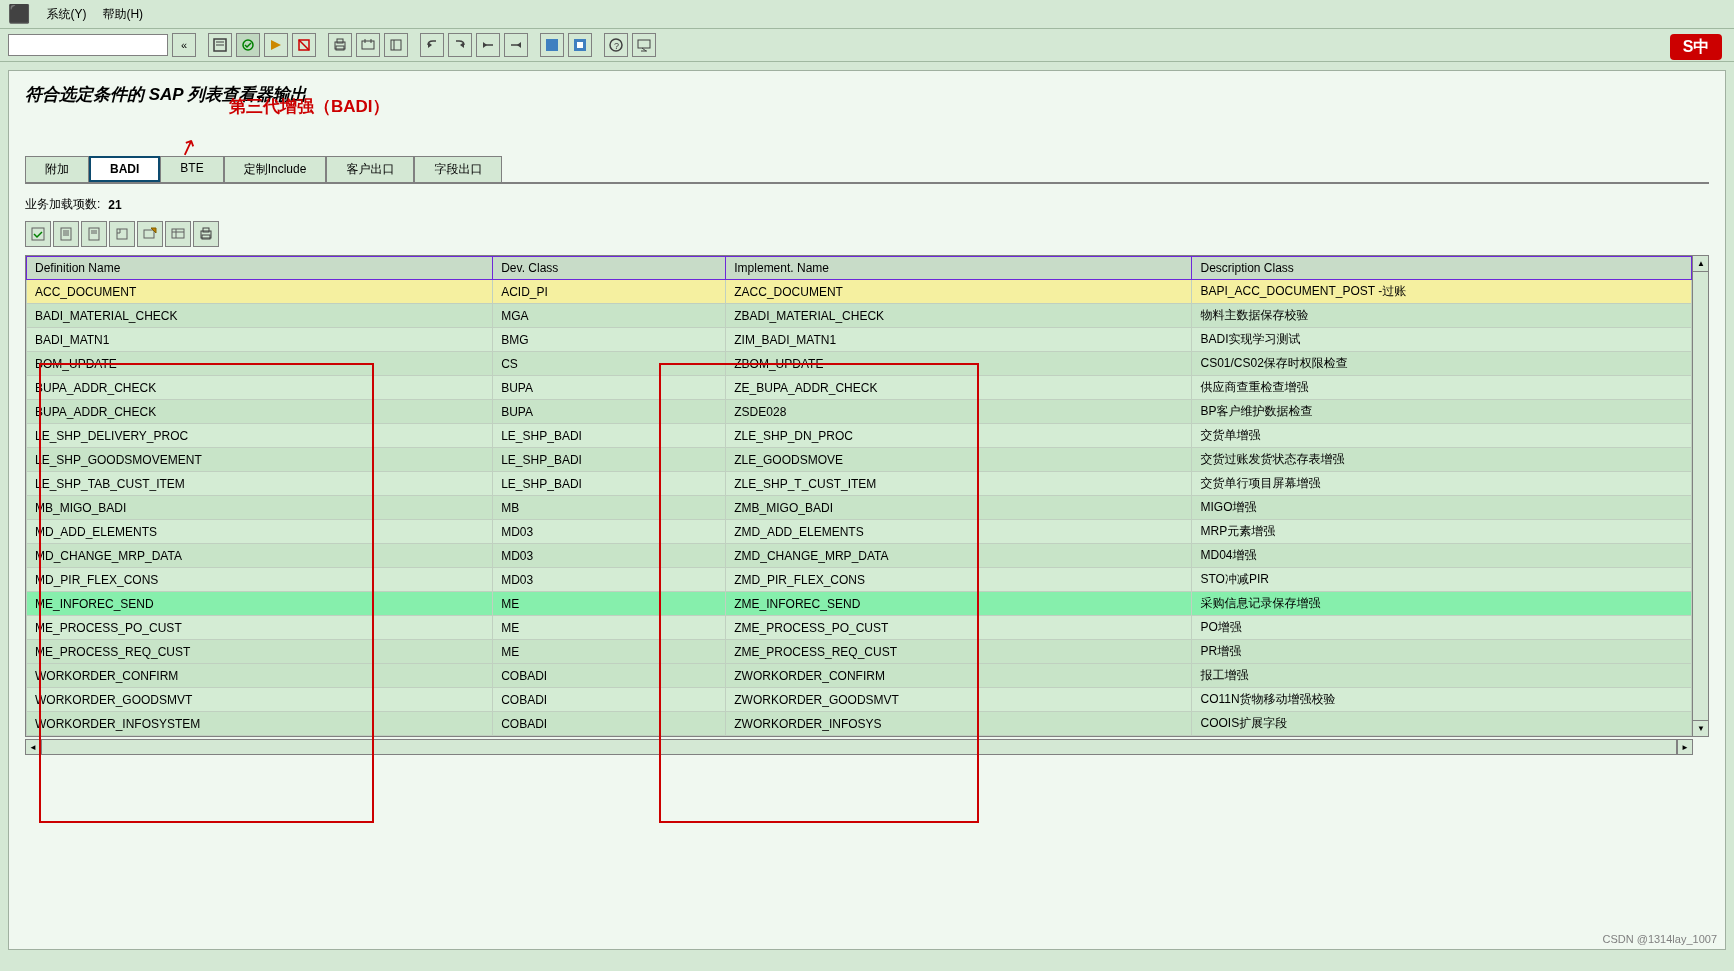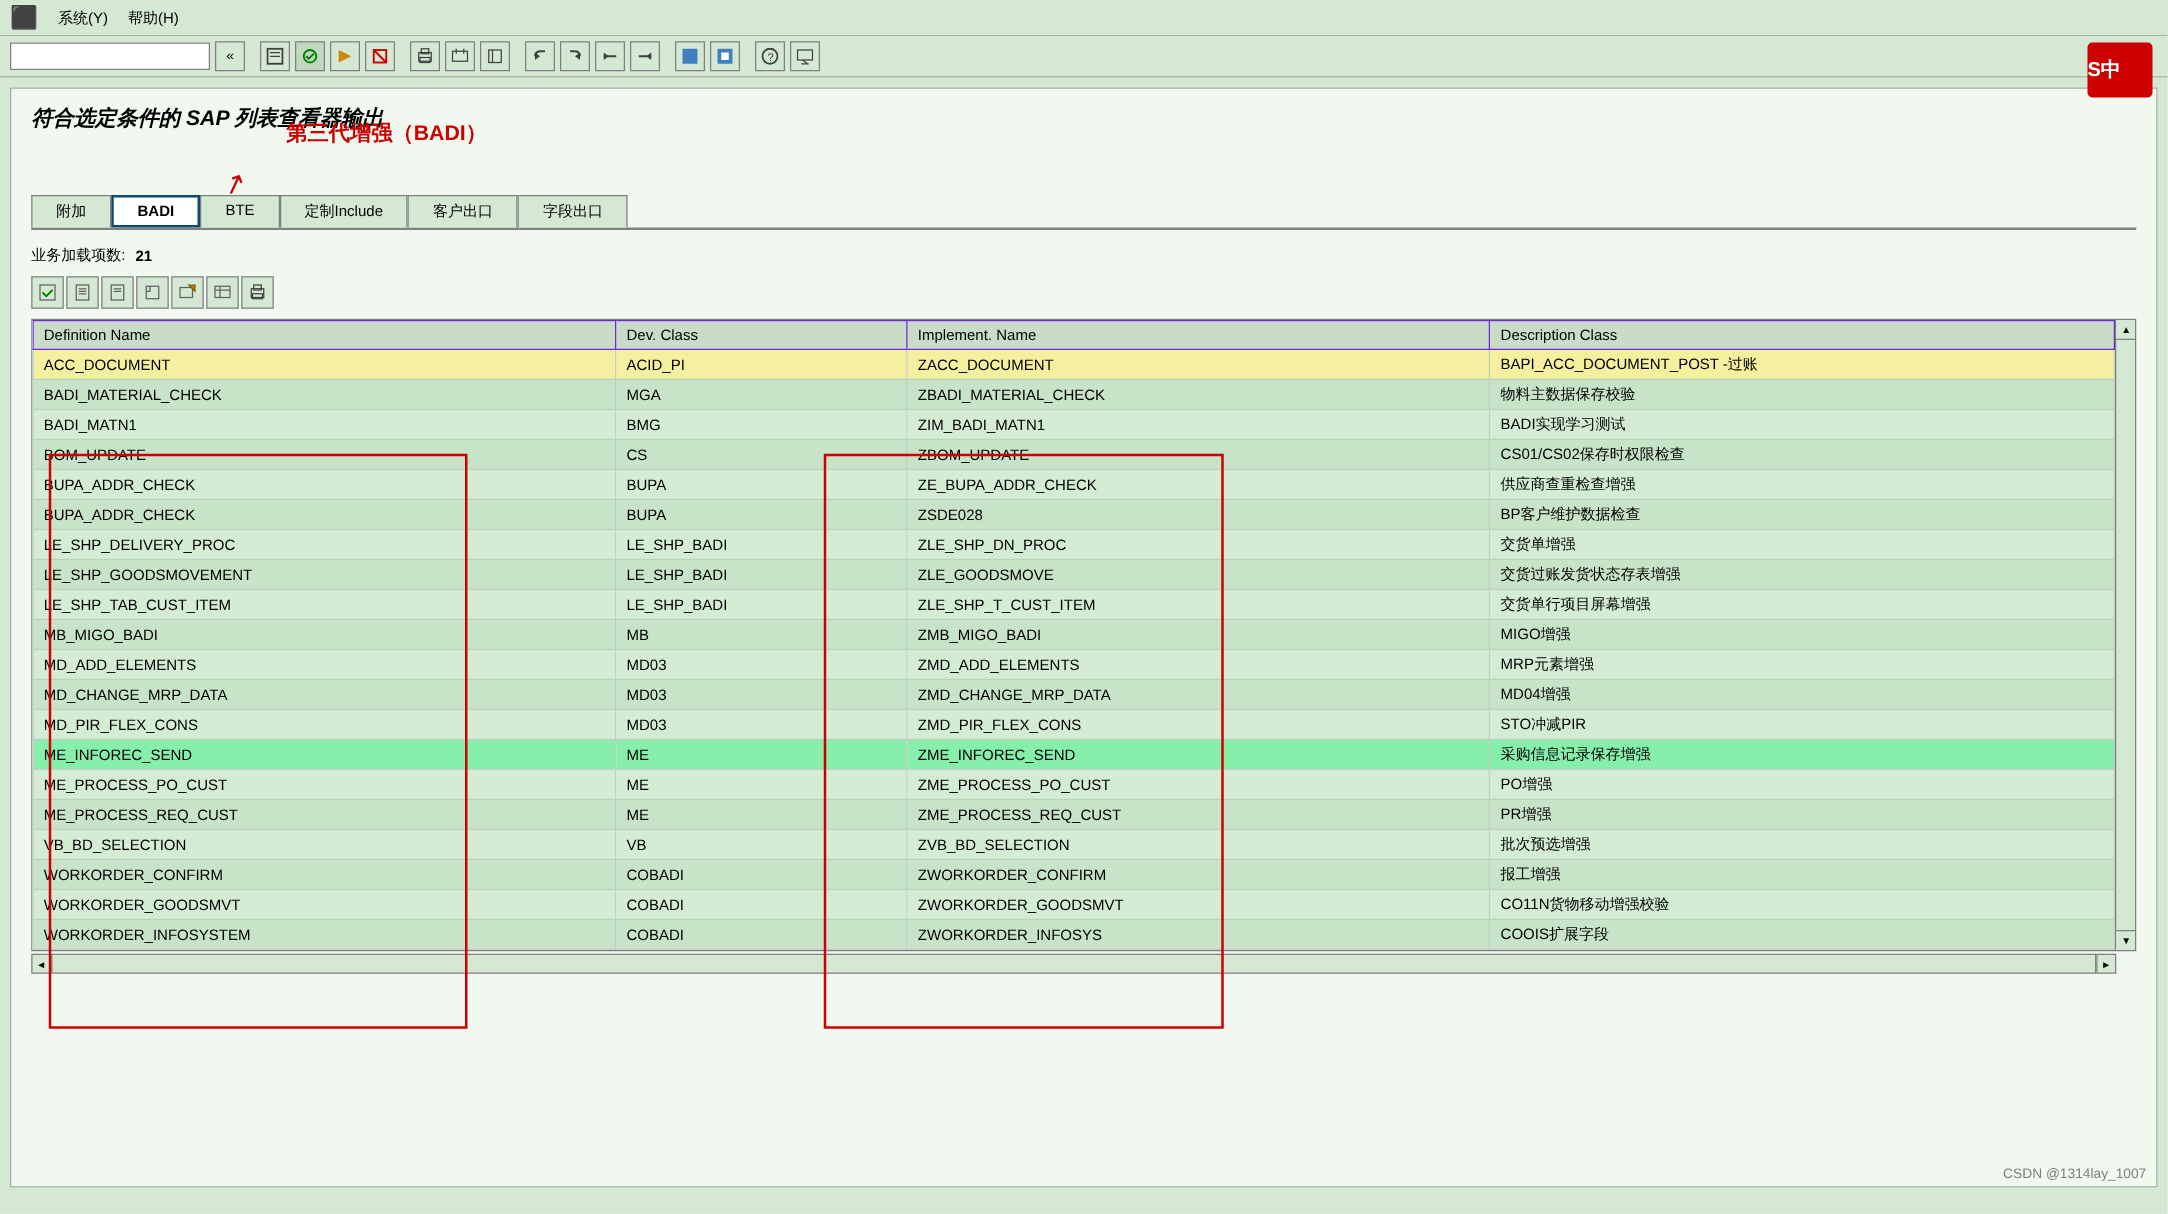--- a/index.html
+++ b/index.html
@@ -142,21 +142,21 @@
     </button>
     <button class="toolbar-btn">
       <svg width="14" height="14" viewBox="0 0 14 14">
           <rect x="1" y="2" width="12" height="8" fill="none" stroke="#404040" stroke-width="1"></rect>
           <line x1="5" y1="10" x2="9" y2="13" stroke="#404040" stroke-width="1"></line>
           <line x1="4" y1="13" x2="10" y2="13" stroke="#404040" stroke-width="1"></line>
         </svg>
     </button>
   </div>
 
-  <div style="position:absolute; top:34px; right:12px; background:#cc0000; border-radius:4px; width:52px; height:44px; display:flex; align-items:center; justify-content:flex-start; color:white; font-weight:bold; font-size:16px; z-index:10;">
+  <div style="position:absolute; top:34px; right:12px; background:#cc0000; border-radius:4px; width:52px; height:26px; display:flex; align-items:center; justify-content:center; color:white; font-weight:bold; font-size:16px; z-index:10;">
     <span>S中</span>
   </div>
 
   <div style="margin:8px; background:#f0f8f0; border:1px solid #a0b0a0; padding:12px 16px; position:relative; min-height:880px;">
 
     <div style="font-size:17px; font-weight:bold; font-style:italic; margin-bottom:16px; color:#000;">
       <span>符合选定条件的 SAP 列表查看器输出</span>
     </div>
 
     <div style="position:absolute; top:24px; left:220px; color:#cc0000; font-size:17px; font-weight:bold;">
@@ -346,26 +346,20 @@
               <td>ME</td>
               <td>ZME_PROCESS_PO_CUST</td>
               <td>PO增强</td>
             </tr>
             <tr style="background: rgb(200, 228, 200);">
               <td>ME_PROCESS_REQ_CUST</td>
               <td>ME</td>
               <td>ZME_PROCESS_REQ_CUST</td>
               <td>PR增强</td>
             </tr>
-            <tr style="background: rgb(212, 236, 212);">
-              <td>VB_BD_SELECTION</td>
-              <td>VB</td>
-              <td>ZVB_BD_SELECTION</td>
-              <td>批次预选增强</td>
-            </tr>
             <tr style="background: rgb(200, 228, 200);">
               <td>WORKORDER_CONFIRM</td>
               <td>COBADI</td>
               <td>ZWORKORDER_CONFIRM</td>
               <td>报工增强</td>
             </tr>
             <tr style="background: rgb(212, 236, 212);">
               <td>WORKORDER_GOODSMVT</td>
               <td>COBADI</td>
               <td>ZWORKORDER_GOODSMVT</td>

